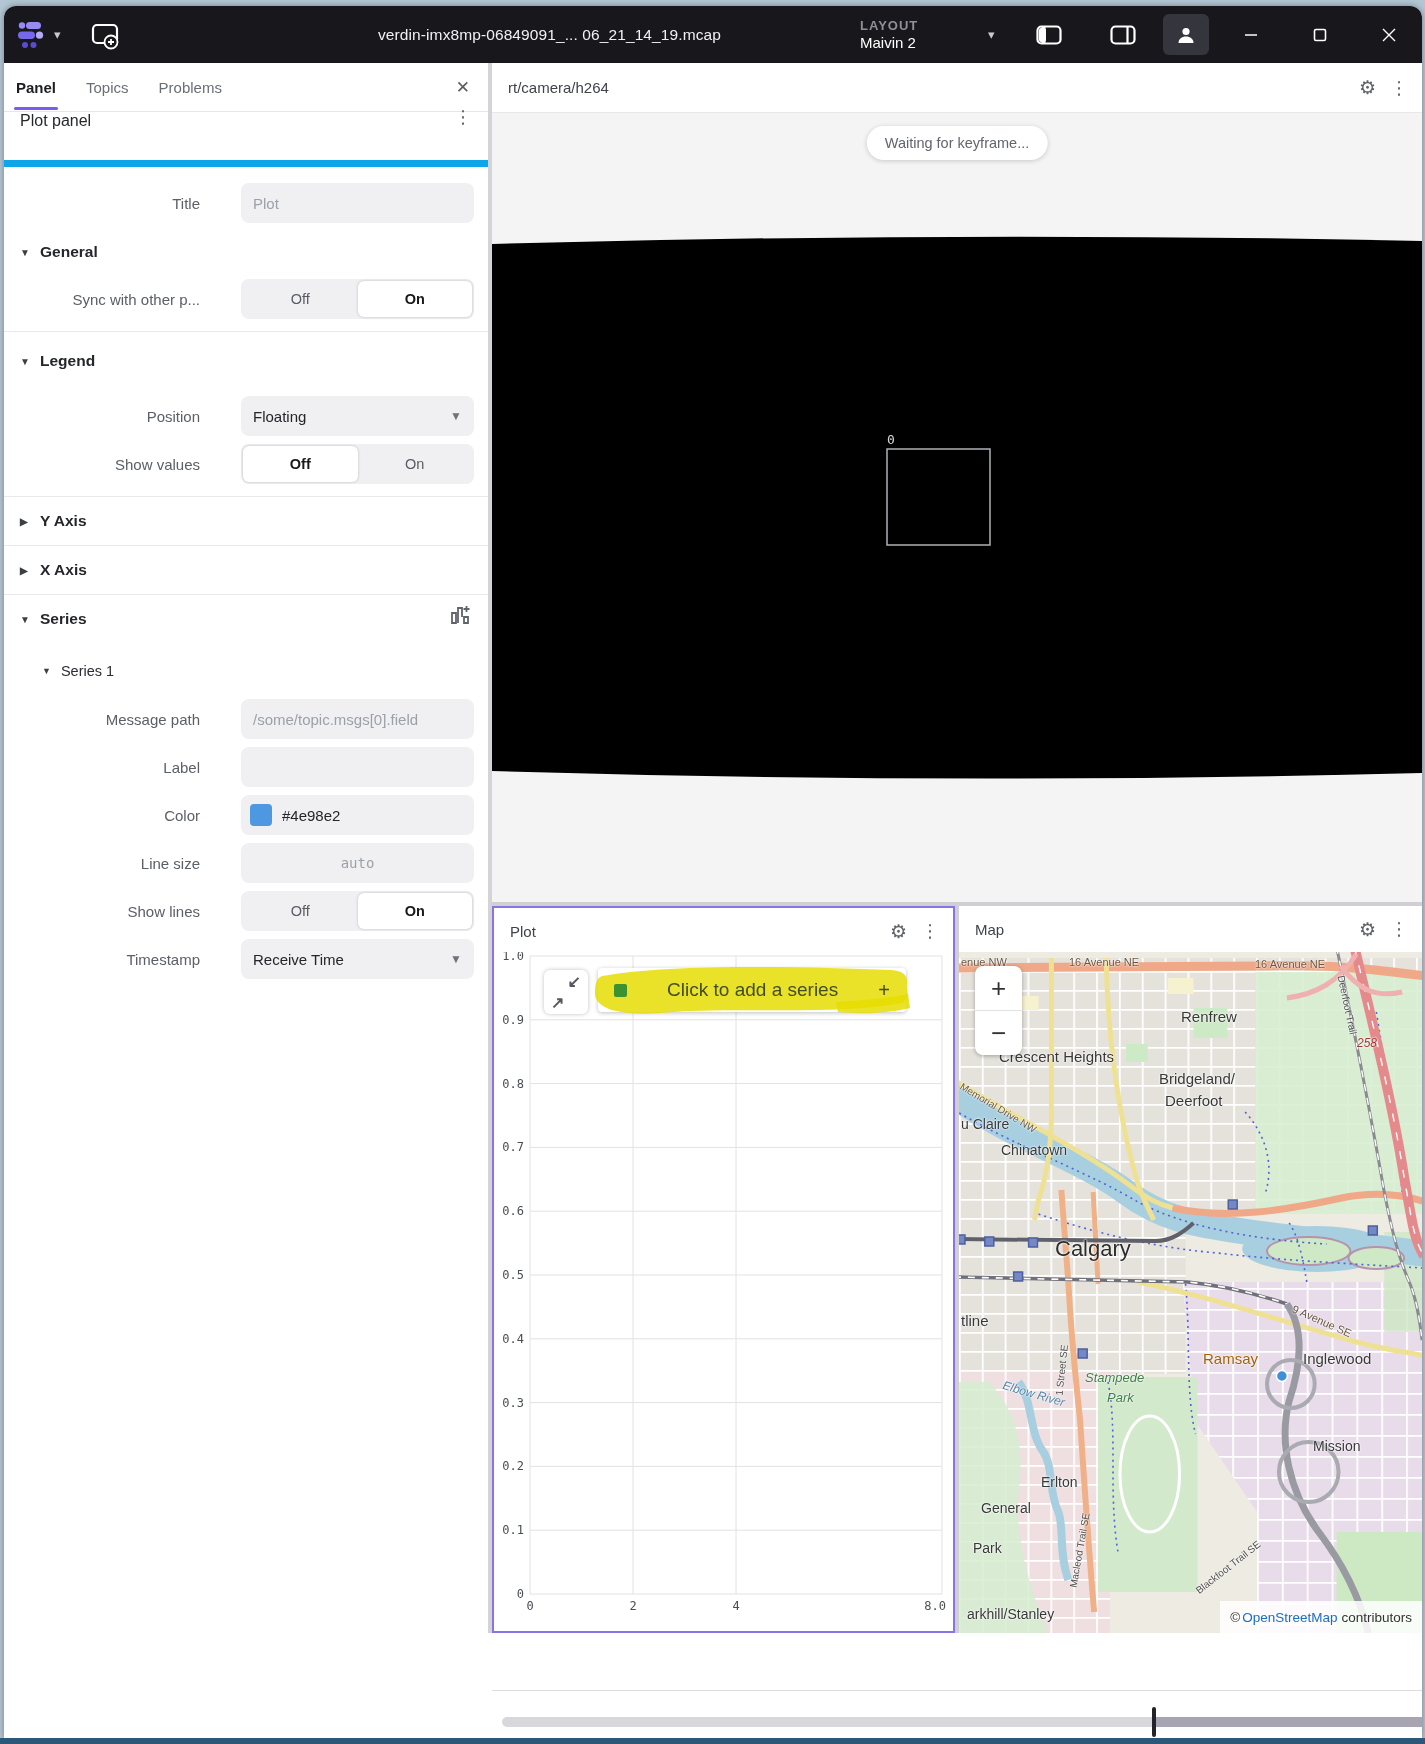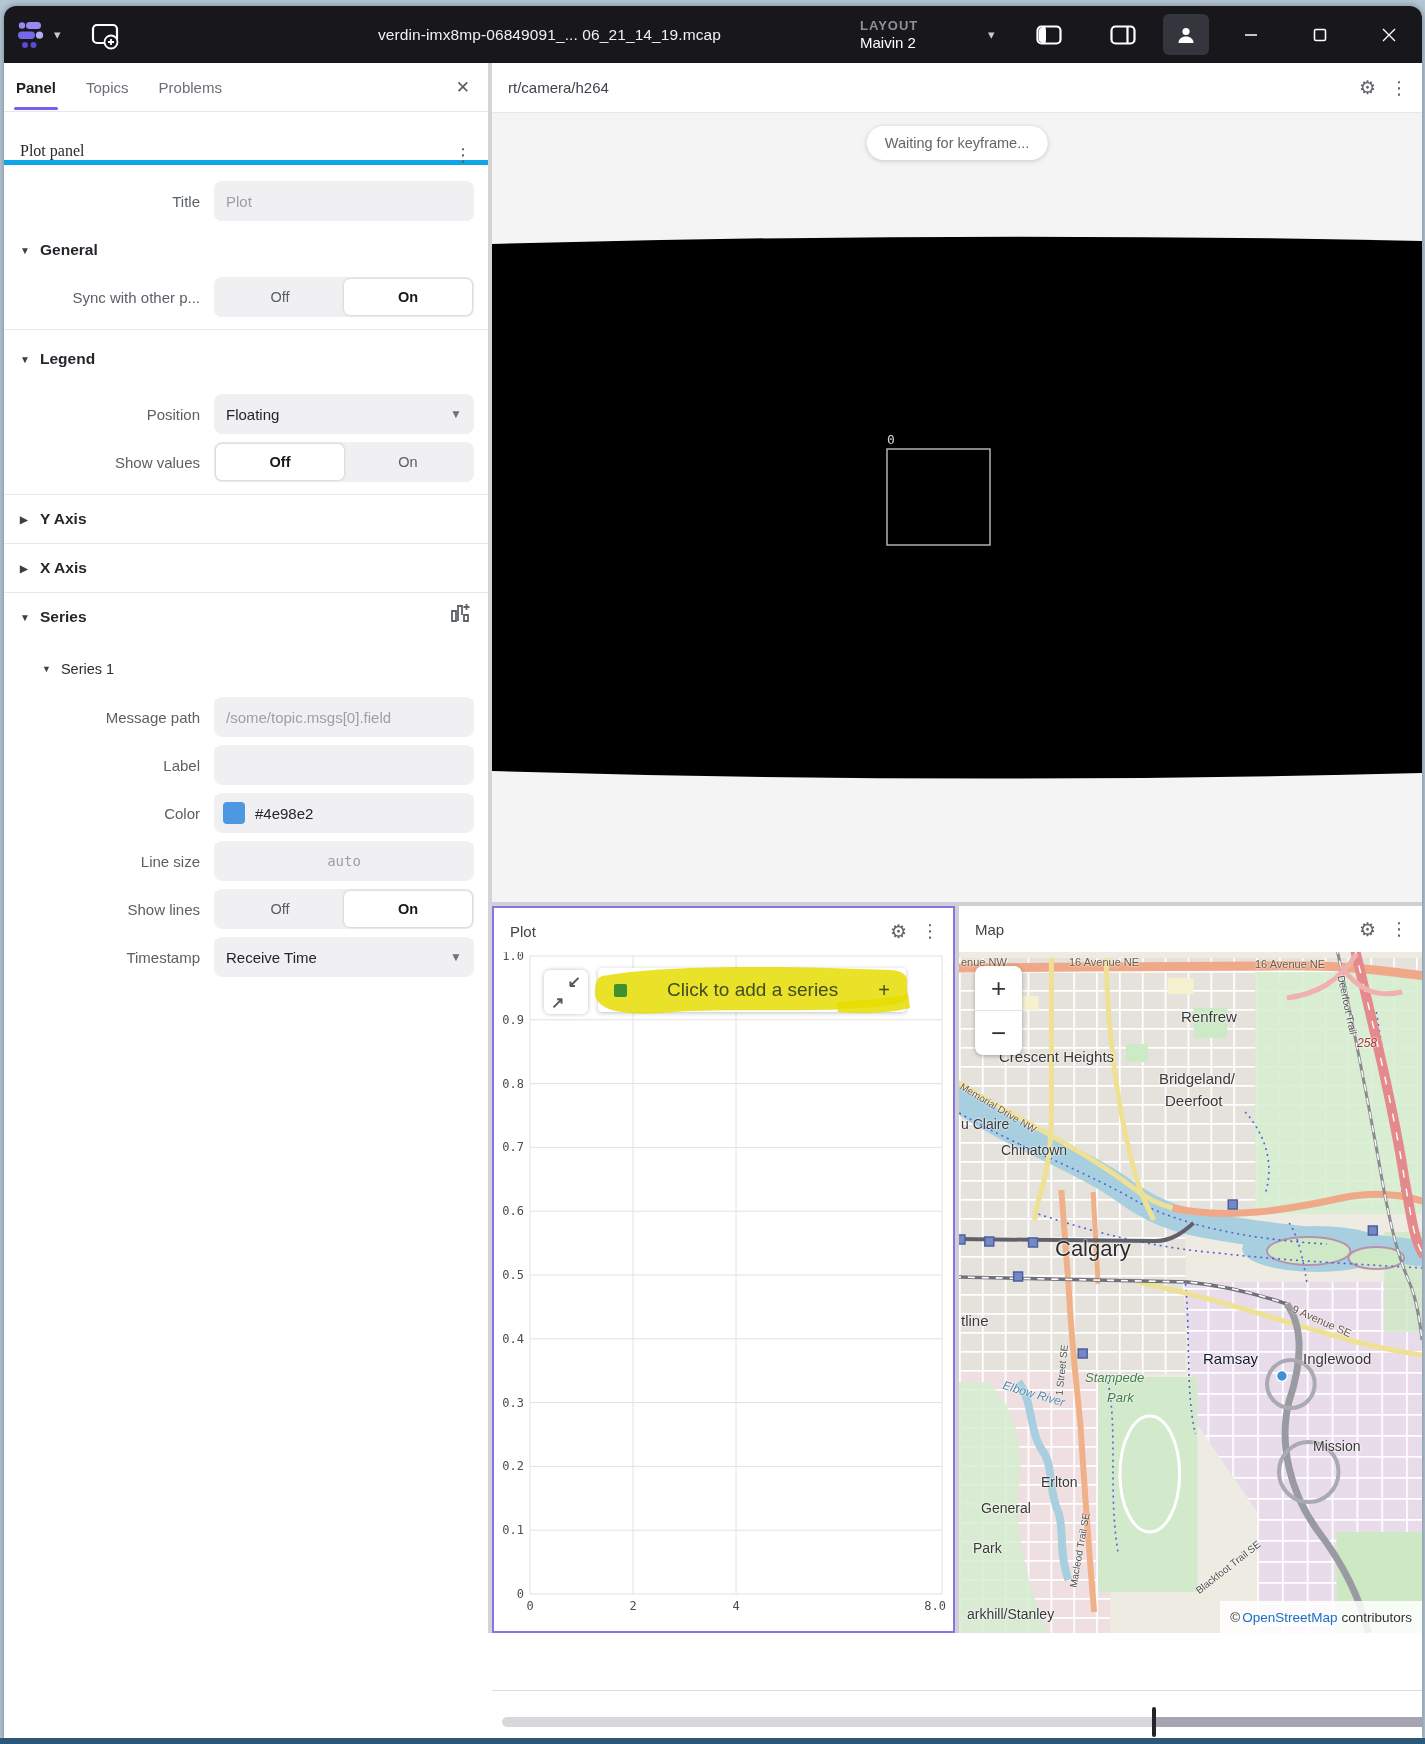--- a/index.html
+++ b/index.html
@@ -24,27 +24,27 @@
   #sidebar{position:absolute;left:0;top:57px;width:484px;height:1570px;background:#fff;}
   #v-divider{position:absolute;left:484px;top:57px;width:4px;height:1570px;background:#d4d4d8;}
   #main{position:absolute;left:488px;top:57px;width:930px;height:1570px;background:#cfcfd4;}
 
   
   #tabsbar{height:48px;border-bottom:1px solid #e6e6e9;display:flex;align-items:center;padding:0 10px;position:relative;}
   .tab{font-size:15px;color:#6a6f76;margin-right:26px;position:relative;padding:14px 2px;}
   .tab.active{color:#1c1e21;font-weight:bold;}
   .tab.active::after{content:"";position:absolute;left:0;right:0;bottom:0;height:3px;background:#7a5cf0;border-radius:2px;}
   #tabs-close{position:absolute;right:18px;color:#5a5e64;font-size:17px;}
-  #panel-title-row{height:48px;border-bottom:5px solid #0ea5e9;display:flex;align-items:flex-end;
-                   padding:0 16px;font-size:16px;color:#26282c;position:relative;font-family:Liberation Serif, serif;}
+  #panel-title-row{height:48px;border-bottom:7px solid #0ea5e9;display:flex;align-items:flex-start;
+                   padding:0 16px;font-size:16px;color:#26282c;position:relative;}
   .kebab{color:#5c6066;font-size:18px;line-height:10px;letter-spacing:0;}
   #panel-title-row .kebab{position:absolute;right:16px;}
 
   .form{padding-top:8px;}
-  .frow{display:flex;align-items:center;margin-top:8px;height:40px;}
+  .frow{display:flex;align-items:center;margin-top:8px;height:40px;gap:27px;}
   .flabel{width:196px;text-align:right;padding-right:14px;font-size:15px;color:#5b6068;flex:0 0 196px;
           white-space:nowrap;overflow:hidden;}
   .fctl{flex:1;margin-right:14px;height:40px;}
   .finput{width:100%;height:40px;box-sizing:border-box;background:#f0f0f2;border:none;border-radius:8px;
           padding:0 12px;font-size:15px;color:#23252a;font-family:"Liberation Sans",sans-serif;outline:none;}
   .finput::placeholder{color:#9ba1a8;}
   .finput.mono{font-family:"DejaVu Sans Mono",monospace;text-align:center;font-size:14px;}
   .dropdown{background:#f0f0f2;border-radius:8px;height:40px;display:flex;align-items:center;
             padding:0 12px;font-size:15px;color:#23252a;position:relative;}
   .dropdown .dd-chev{position:absolute;right:12px;color:#6f747c;font-size:12px;}
@@ -483,21 +483,21 @@
               <span class="map-label" style="left: 2px; top: 164px; font-size: 14px; color: rgb(56, 56, 56);">u Claire</span>
               <span class="map-label" style="left: 42px; top: 190px; font-size: 14px; color: rgb(56, 56, 56);">Chinatown</span>
               <span class="map-label" style="left: 200px; top: 118px; font-size: 15px; color: rgb(56, 56, 56);">Bridgeland/</span>
               <span class="map-label" style="left: 206px; top: 140px; font-size: 15px; color: rgb(56, 56, 56);">Deerfoot</span>
               <span class="map-label" style="left: 96px; top: 284px; font-size: 22px; color: rgb(45, 45, 45);">Calgary</span>
               <span class="map-label" style="left: 2px; top: 360px; font-size: 15px; color: rgb(56, 56, 56);">tline</span>
               <span class="map-label" style="left: 100px; top: 438px; font-size: 10px; color: rgb(79, 79, 79); transform: rotate(-84deg);">1 Street SE</span>
               <span class="map-label" style="left: 126px; top: 418px; font-size: 13px; color: rgb(63, 125, 73); font-style: italic;">Stampede</span>
               <span class="map-label" style="left: 148px; top: 438px; font-size: 13px; color: rgb(63, 125, 73); font-style: italic;">Park</span>
               <span class="map-label" style="left: 44px; top: 426px; font-size: 12px; color: rgb(83, 134, 171); font-style: italic; transform: rotate(16deg);">Elbow River</span>
-              <span class="map-label" style="left: 244px; top: 398px; font-size: 15px; color: #0f172a;">Ramsay</span>
+              <span class="map-label" style="left: 244px; top: 398px; font-size: 15px; color: #a16207;">Ramsay</span>
               <span class="map-label" style="left: 344px; top: 398px; font-size: 15px; color: rgb(56, 56, 56);">Inglewood</span>
               <span class="map-label" style="left: 334px; top: 350px; font-size: 11px; color: rgb(107, 87, 68); transform: rotate(24deg);">9 Avenue SE</span>
               <span class="map-label" style="left: 354px; top: 486px; font-size: 14px; color: rgb(56, 56, 56);">Mission</span>
               <span class="map-label" style="left: 82px; top: 522px; font-size: 14px; color: rgb(56, 56, 56);">Erlton</span>
               <span class="map-label" style="left: 22px; top: 548px; font-size: 14px; color: rgb(56, 56, 56);">General</span>
               <span class="map-label" style="left: 14px; top: 588px; font-size: 14px; color: rgb(56, 56, 56);">Park</span>
               <span class="map-label" style="left: 8px; top: 654px; font-size: 14px; color: rgb(56, 56, 56);">arkhill/Stanley</span>
               <span class="map-label" style="left: 114px; top: 630px; font-size: 10px; color: rgb(79, 79, 79); transform: rotate(-80deg);">Macleod Trail SE</span>
               <span class="map-label" style="left: 238px; top: 634px; font-size: 10px; color: rgb(79, 79, 79); transform: rotate(-38deg);">Blackfoot Trail SE</span>
             </div>

